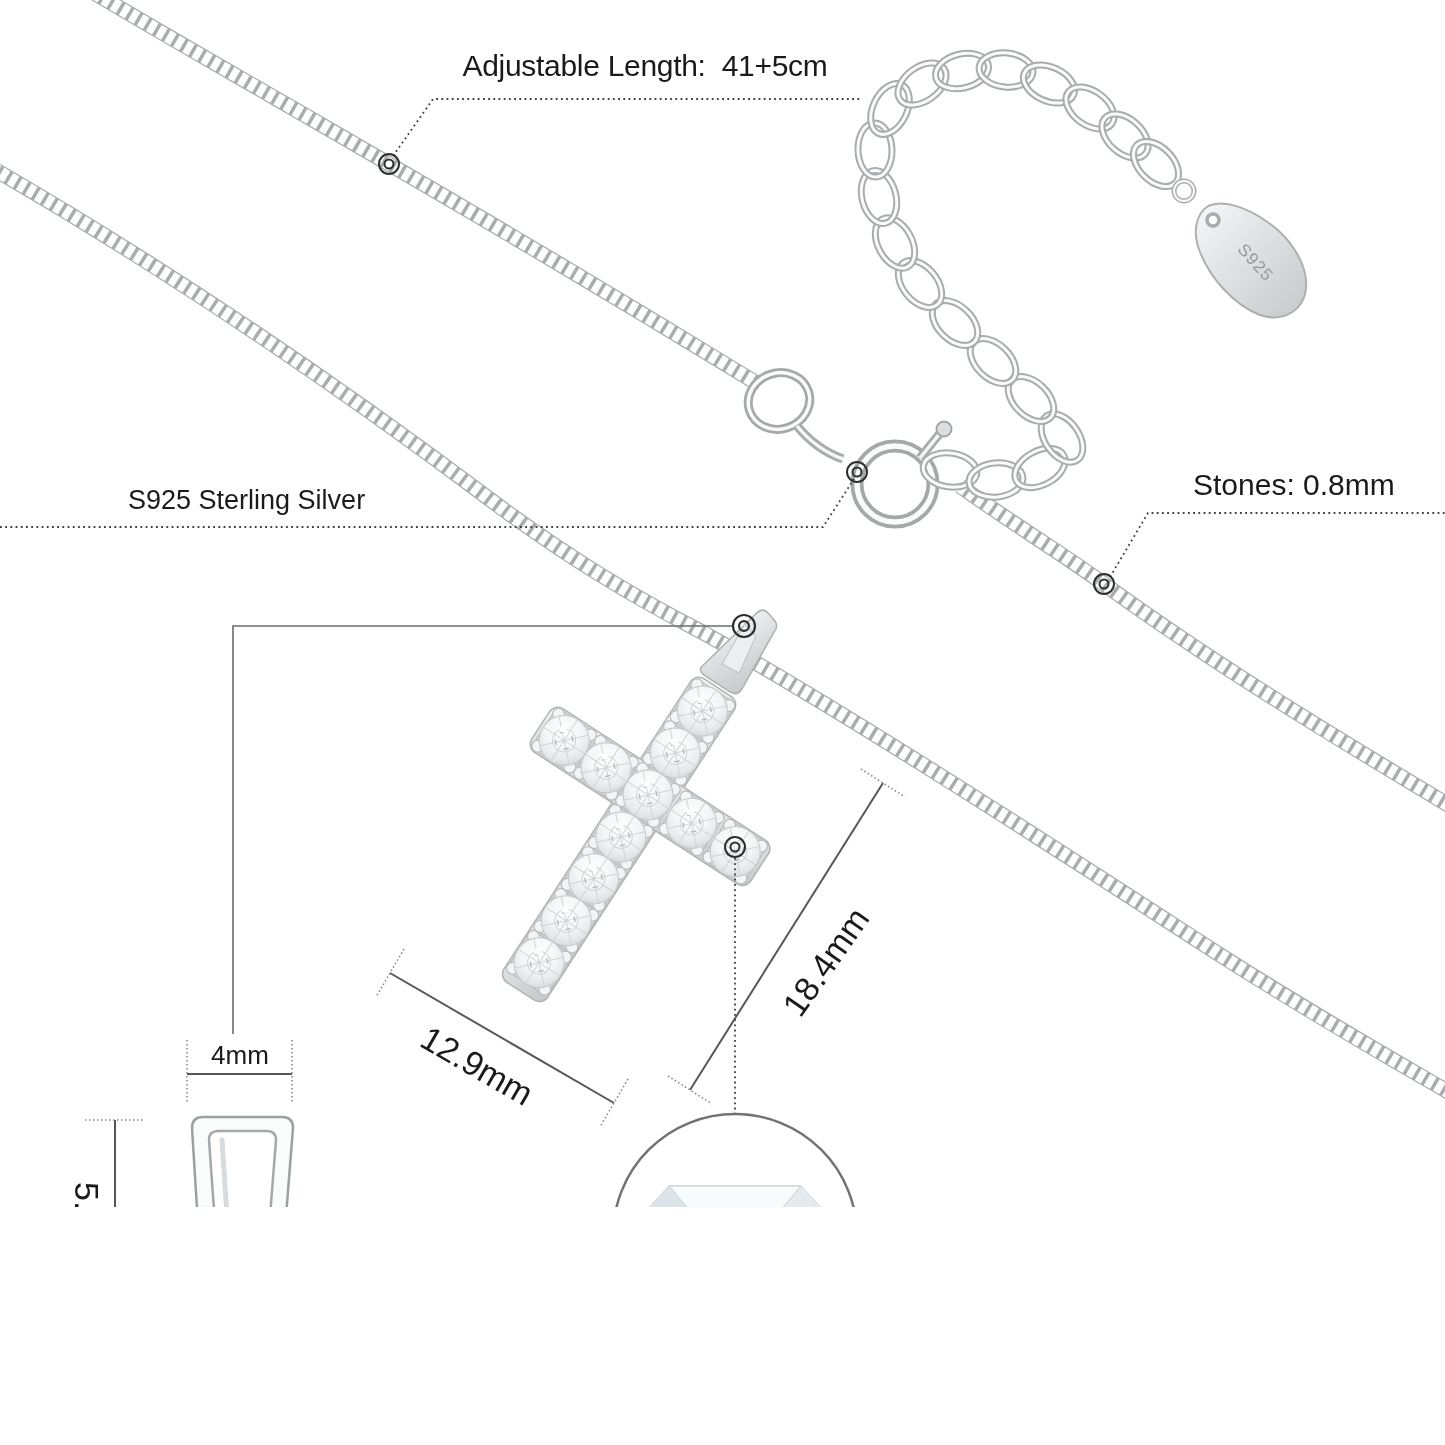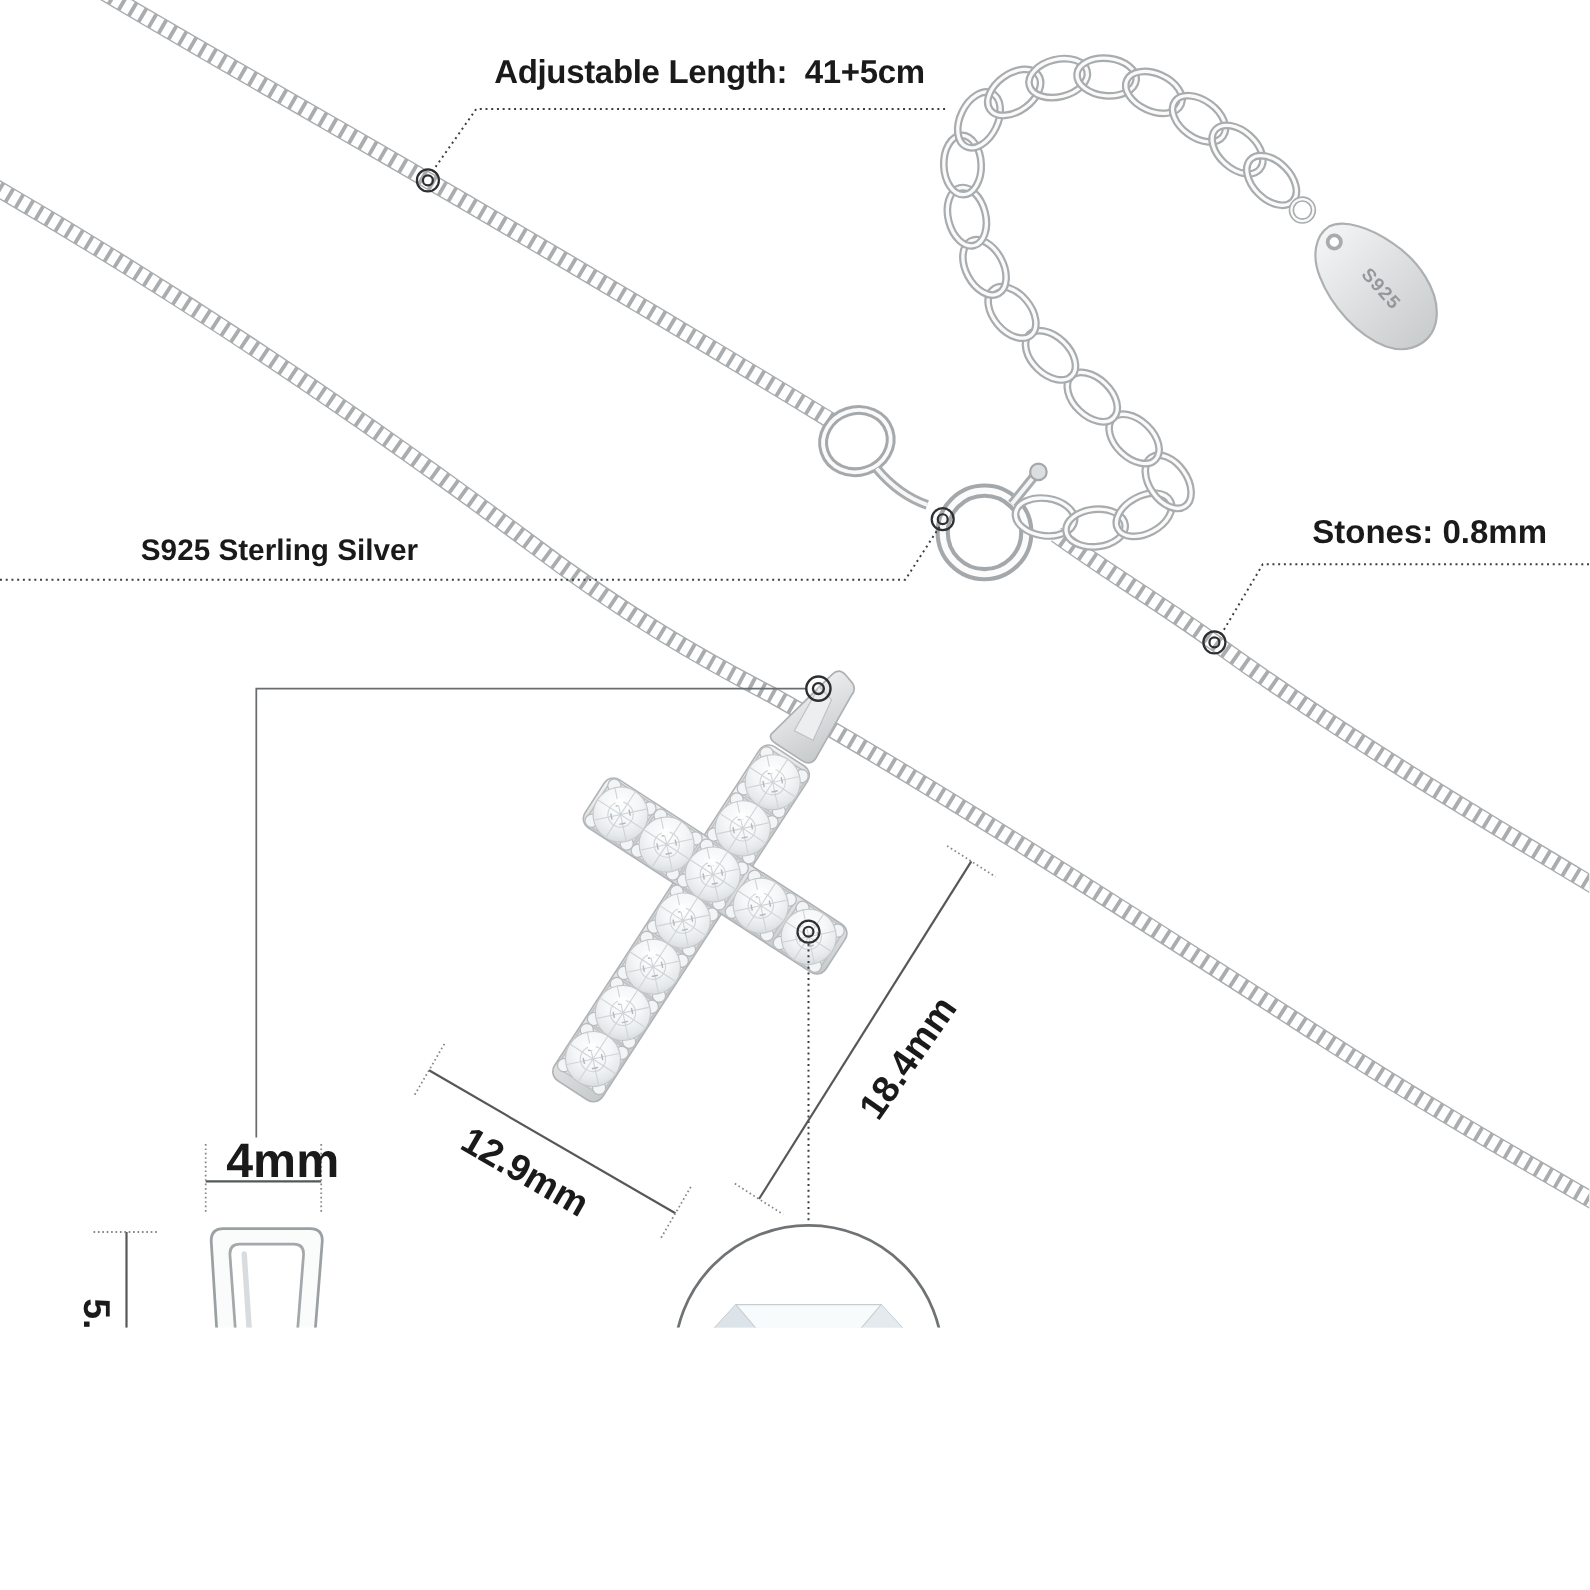--- a/index.html
+++ b/index.html
@@ -1,17 +1,17 @@
 <!DOCTYPE html>
 <html><head>
 <meta charset="utf-8">
 <style>
   html,body{margin:0;padding:0;background:#fff;}
   #stage{position:relative;width:1445px;height:1207px;background:#ffffff;overflow:hidden;
-         font-family:"Liberation Sans",sans-serif;color:#1a1a1a;font-weight:bold;}
+         font-family:"Liberation Sans",sans-serif;color:#1a1a1a;}
   #art{position:absolute;left:0;top:0;width:1445px;height:1445px;}
   .lbl{position:absolute;white-space:pre;line-height:1.2;}
   .ctr{transform:translate(-50%,-50%);}
   .r30{transform:translate(-50%,-50%) rotate(30deg);}
   .rm55{transform:translate(-50%,-50%) rotate(-55deg);}
   .r90{transform:translate(-50%,-50%) rotate(90deg);}
   .r48{transform:translate(-50%,-50%) rotate(48deg);}
   .dim{font-size:34px;}
   .info{font-size:31px;line-height:39px;white-space:pre;}
 </style>
@@ -202,21 +202,21 @@
 <div class="lbl ctr" style="left:645px;top:66px;font-size:30px;letter-spacing:-0.3px;">Adjustable Length:  41+5cm</div>
 
 <div class="lbl" style="left:80px;top:484px;font-size:27px;margin-left:48px;">S925 Sterling Silver</div>
 
 <div class="lbl" style="left:1193px;top:467px;font-size:30px;">Stones: 0.8mm</div>
 
 <div class="lbl dim r30" style="left:477px;top:1066px;">12.9mm</div>
 
 <div class="lbl dim rm55" style="left:826px;top:962px;">18.4mm</div>
 
-<div class="lbl ctr" style="left:240px;top:1056px;font-size:44px;margin-left:17px;">4mm</div>
+<div class="lbl ctr" style="left:240px;top:1056px;font-size:26px;">4mm</div>
 
 <div class="lbl r90" style="left:87px;top:1234px;font-size:34px;">5.3mm</div>
 
 <div class="lbl r48" style="left:1255px;top:263px;font-size:17px;color:#95989a;letter-spacing:1px;">S925</div>
 
 <div class="lbl info" style="left:907px;top:1188px;">
   
 </div>
 
 </div>

